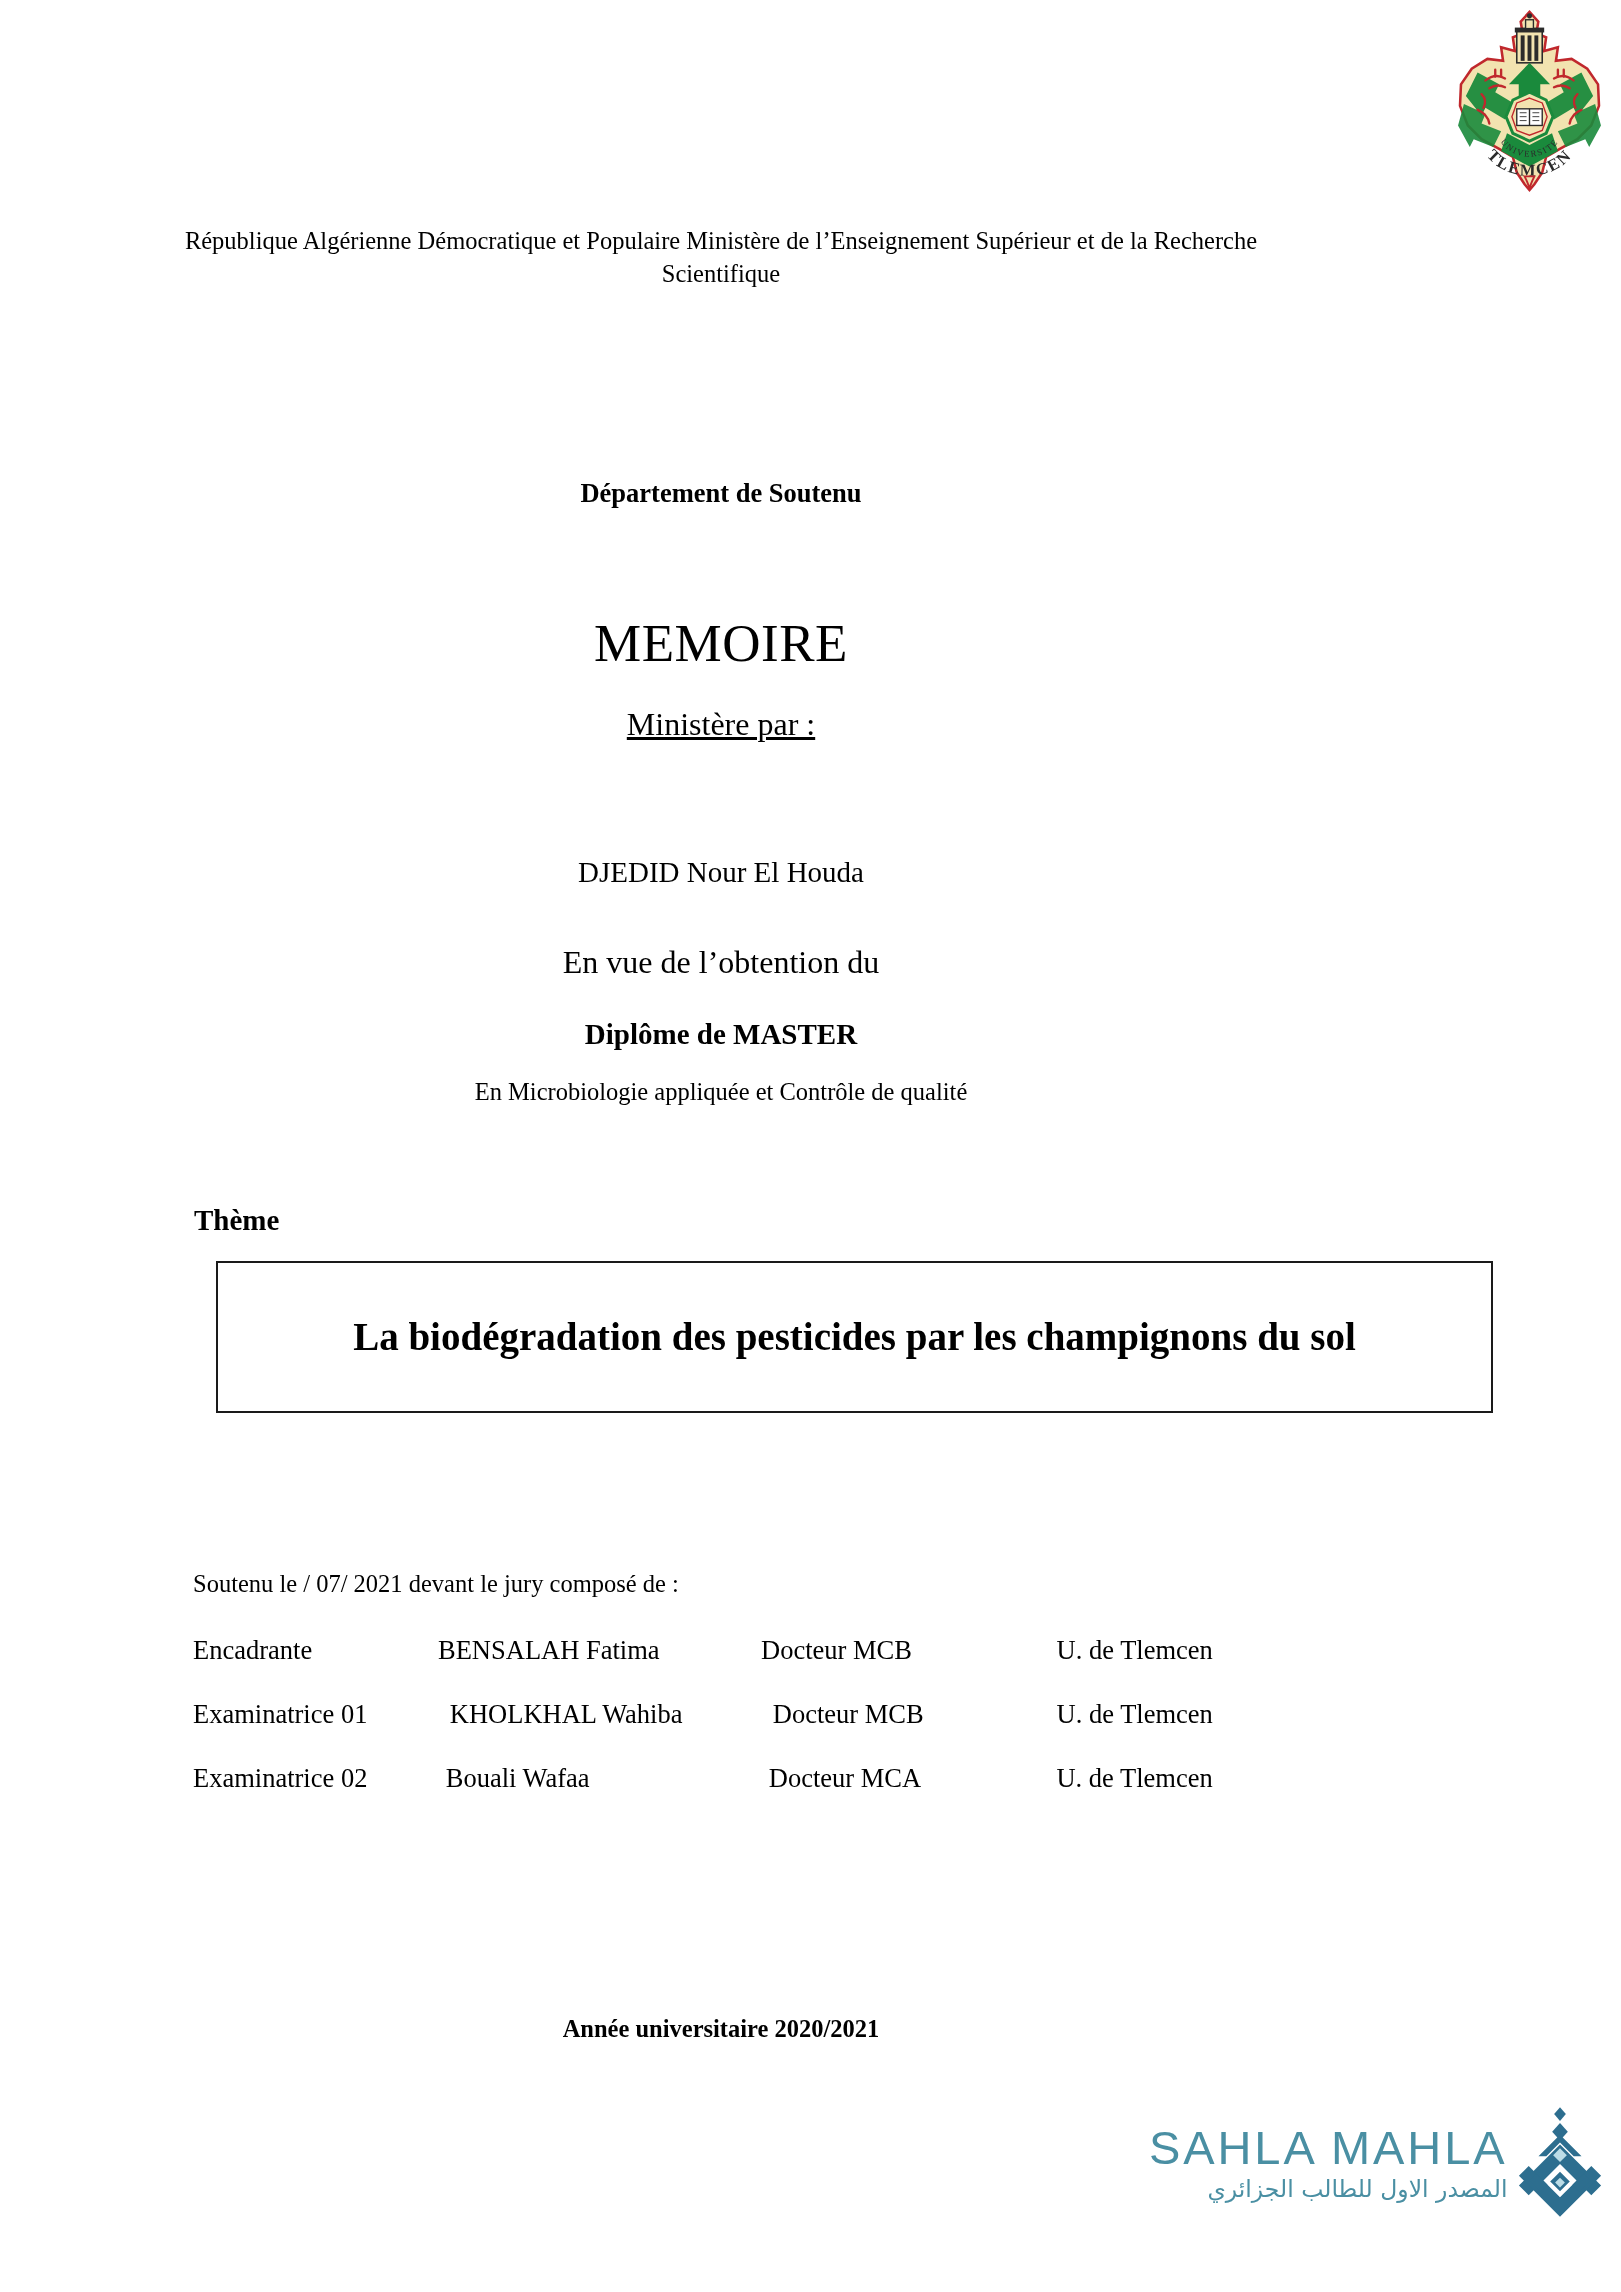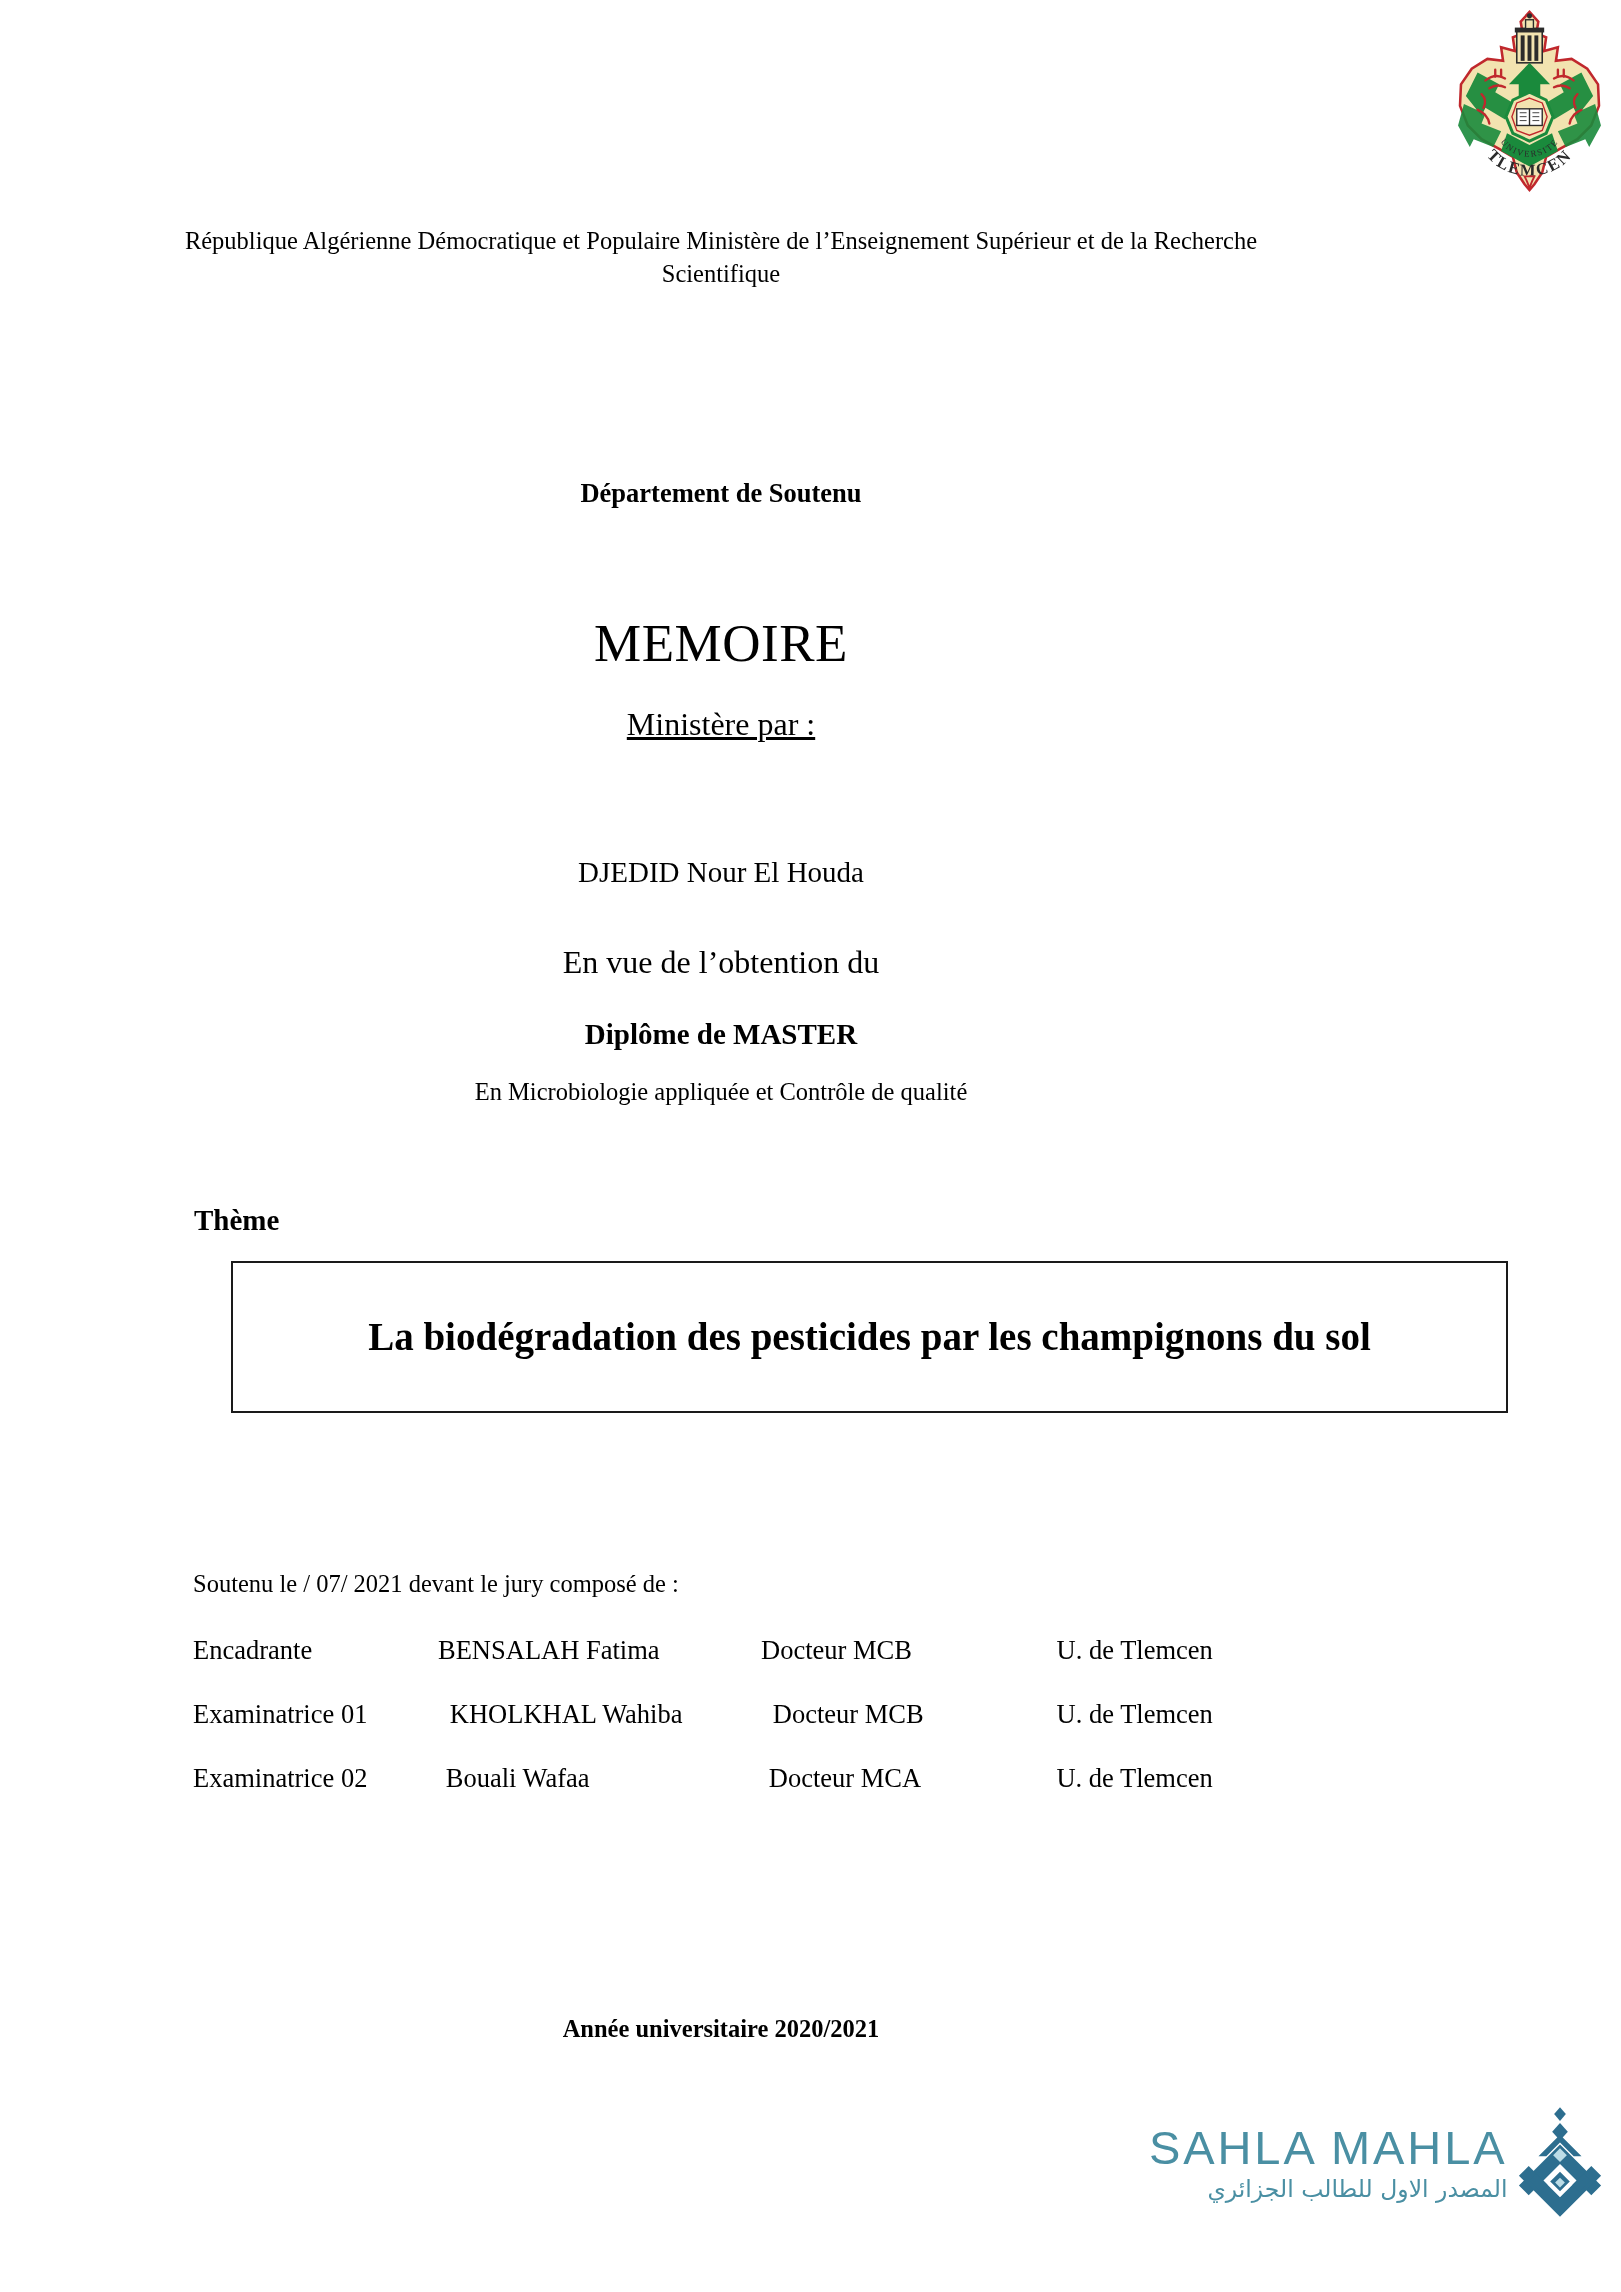--- a/index.html
+++ b/index.html
@@ -126,21 +126,21 @@
   .theme-label {
     position: absolute;
     top: 1204px;
     left: 194px;
     font-size: 29px;
     font-weight: bold;
   }
   .theme-box {
     position: absolute;
     top: 1261px;
-    left: 231px;
+    left: 216px;
     width: 1277px;
     height: 152px;
     border: 2px solid #1a1a1a;
     box-sizing: border-box;
     display: flex;
     align-items: center;
     justify-content: center;
   }
   .theme-title {
     width: 100%;

